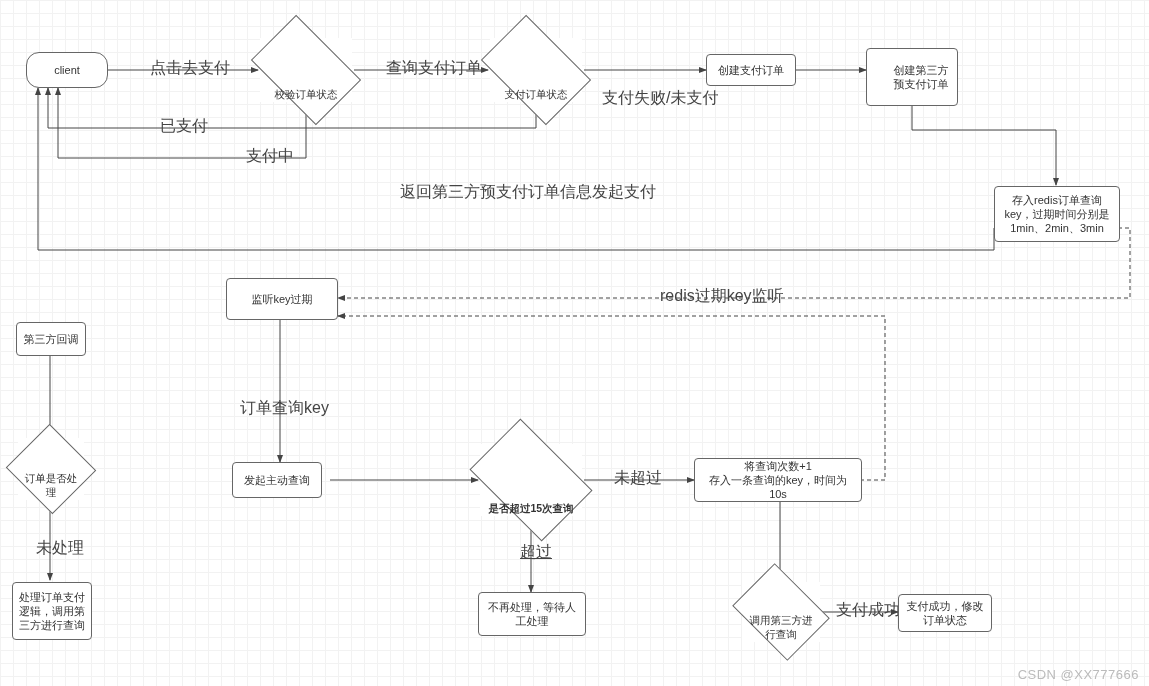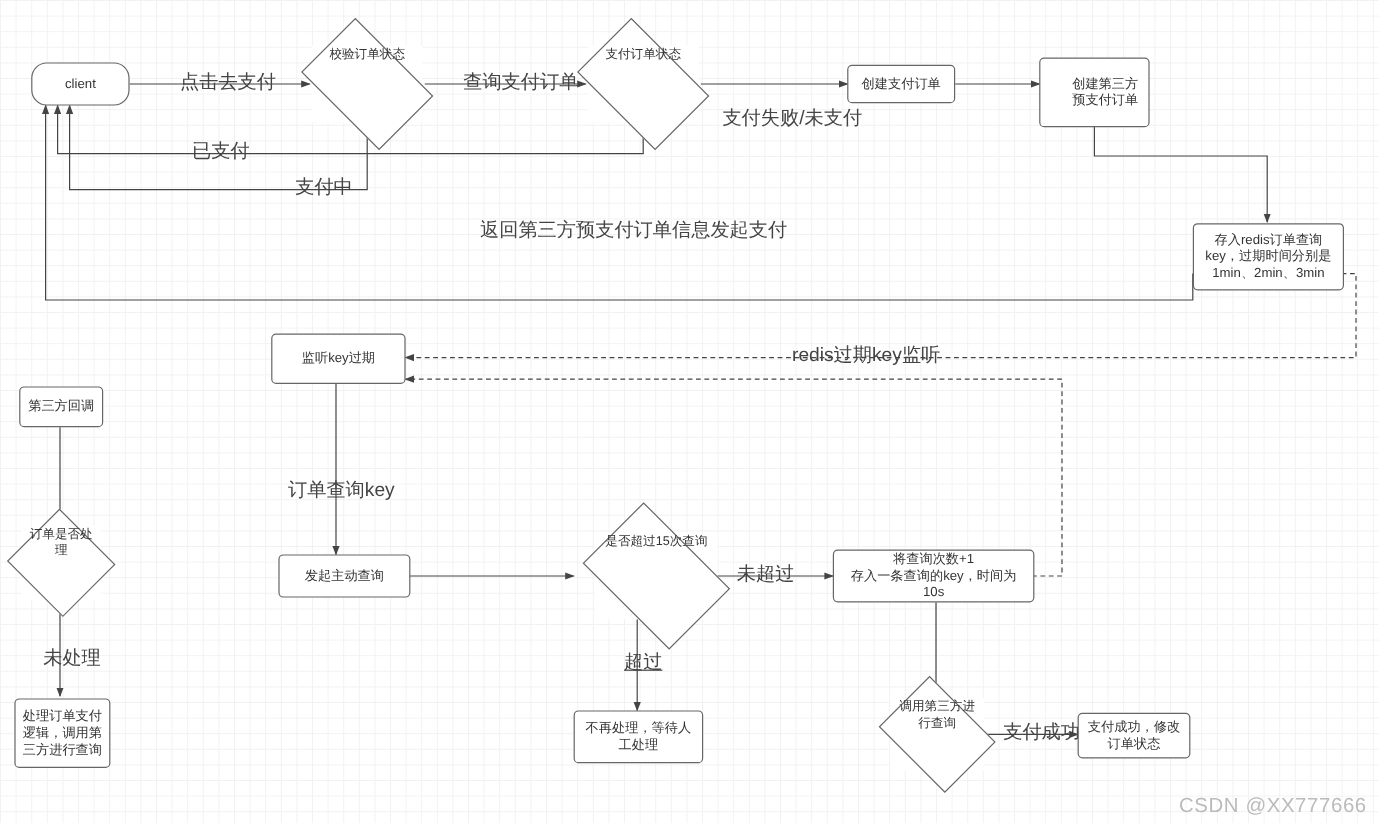--- a/index.html
+++ b/index.html
@@ -26,21 +26,21 @@
     justify-content: center;
     text-align: center;
     padding: 4px 6px;
     border-radius: 4px;
     line-height: 1.3;
   }
   .diamond {
     position: absolute;
     background: #fff;
     display: flex;
-    align-items: flex-start;
+    align-items: flex-end;
     justify-content: center;
     text-align: center;
   }
   .diamond .shape {
     position: absolute;
     inset: 0;
     border: 1px solid #666;
     transform: rotate(45deg);
     background: #fff;
   }
@@ -62,21 +62,21 @@
     inset: 0;
     width: 1149px;
     height: 686px;
     pointer-events: none;
   }
   .watermark {
     position: absolute;
     right: 10px;
     bottom: 4px;
     color: #bbb;
-    font-size: 17px;
+    font-size: 13px;
     letter-spacing: 0.5px;
   }
 </style>
 </head>
 <body>
 
 <svg class="lines">
   <defs>
     <marker id="arrow" markerWidth="8" markerHeight="8" refX="7" refY="4" orient="auto">
       <path d="M0,1 L8,4 L0,7 Z" fill="#444"></path>
@@ -164,25 +164,25 @@
   </div>
 <div class="diamond" style="left:18px; top:438px; width:66px; height:62px;">
   <div class="shape"></div>
     <div class="txt">订单是否处理</div>
 </div>
 <div class="label" style="left:36px; top:538px;">未处理</div>
 <div class="node" style="left:12px; top:582px; width:80px; height:58px;">
     <span>处理订单支付逻辑，调用第三方进行查询</span>
   </div>
 
-<div class="node" style="left:232px; top:462px; width:110px; height:36px;">
+<div class="node" style="left:232px; top:462px; width:90px; height:36px;">
     <span>发起主动查询</span>
   </div>
 
-<div class="diamond" style="left:496px; top:444px; width:102px; height:72px;">
+<div class="diamond" style="left:480px; top:444px; width:102px; height:72px;font-weight:bold;">
   <div class="shape"></div>
     <div class="txt">是否超过15次查询</div>
 </div>
 <div class="label" style="left:614px; top:468px;">未超过</div>
 <div class="label" style="left:520px; top:542px;text-decoration:underline;">超过</div>
 
 <div class="node" style="left:694px; top:458px; width:168px; height:44px; white-space:pre-line;"><span>将查询次数+1
 存入一条查询的key，时间为10s</span></div>
 
 <div class="node" style="left:478px; top:592px; width:108px; height:44px;">

